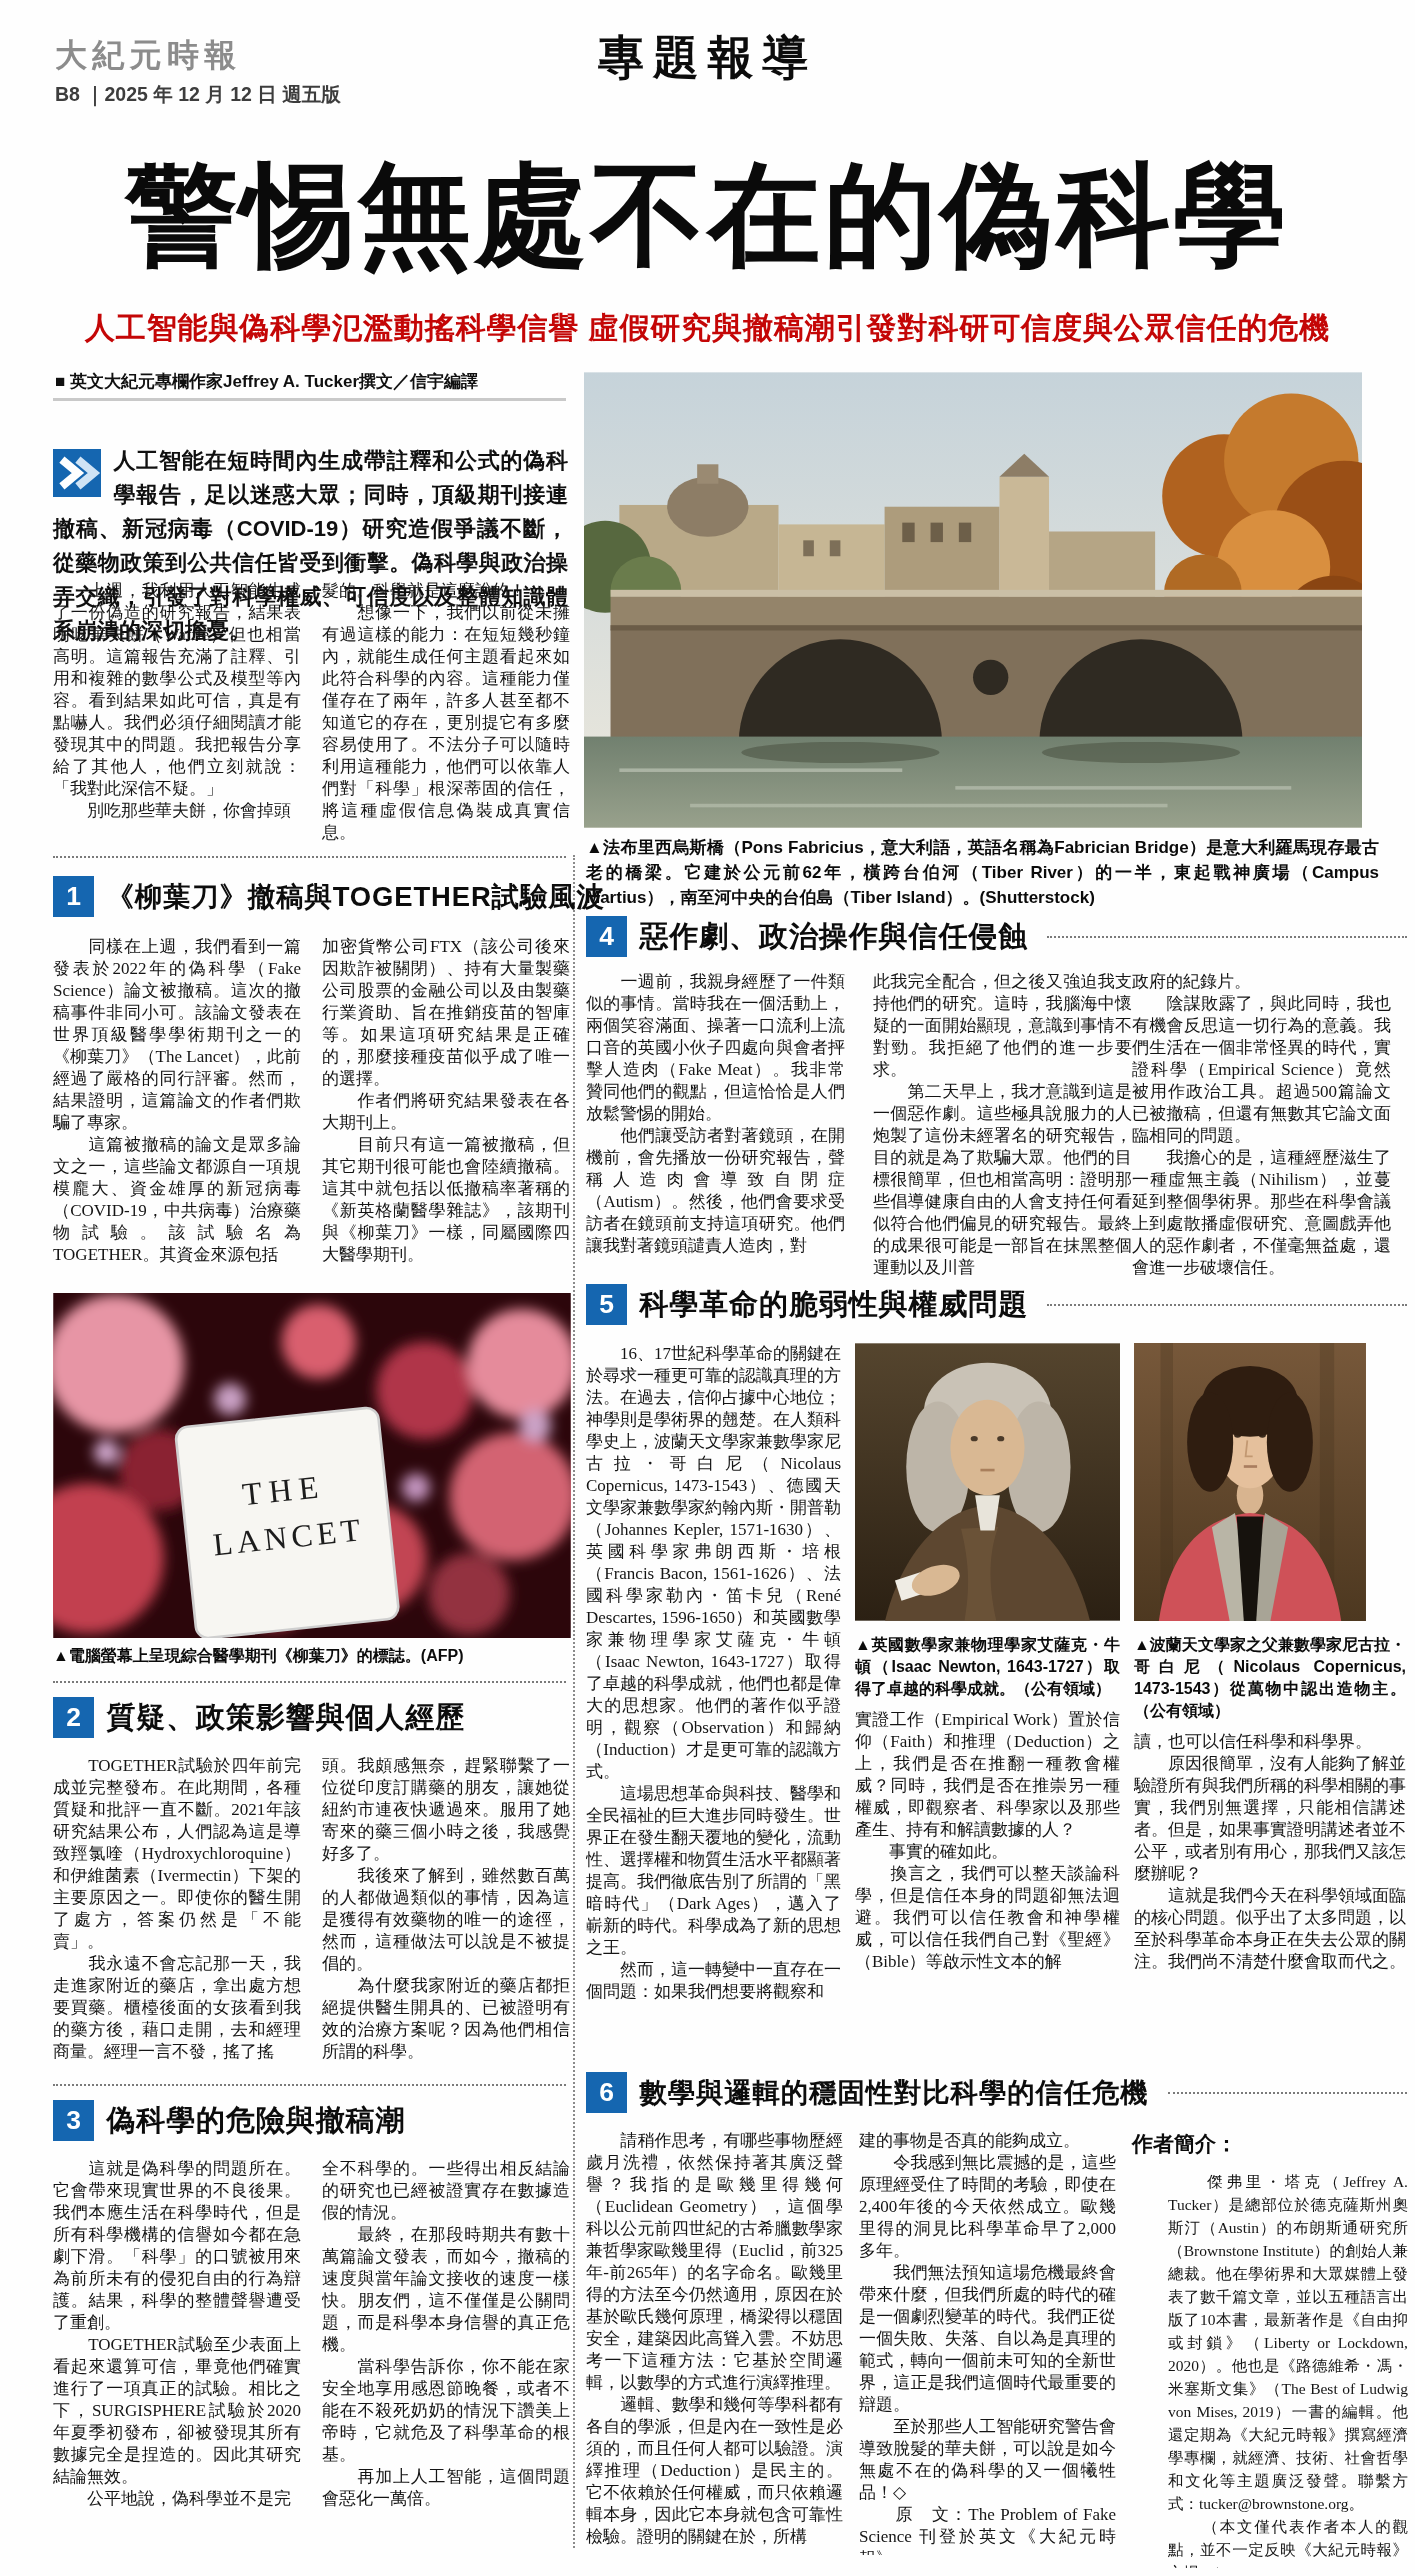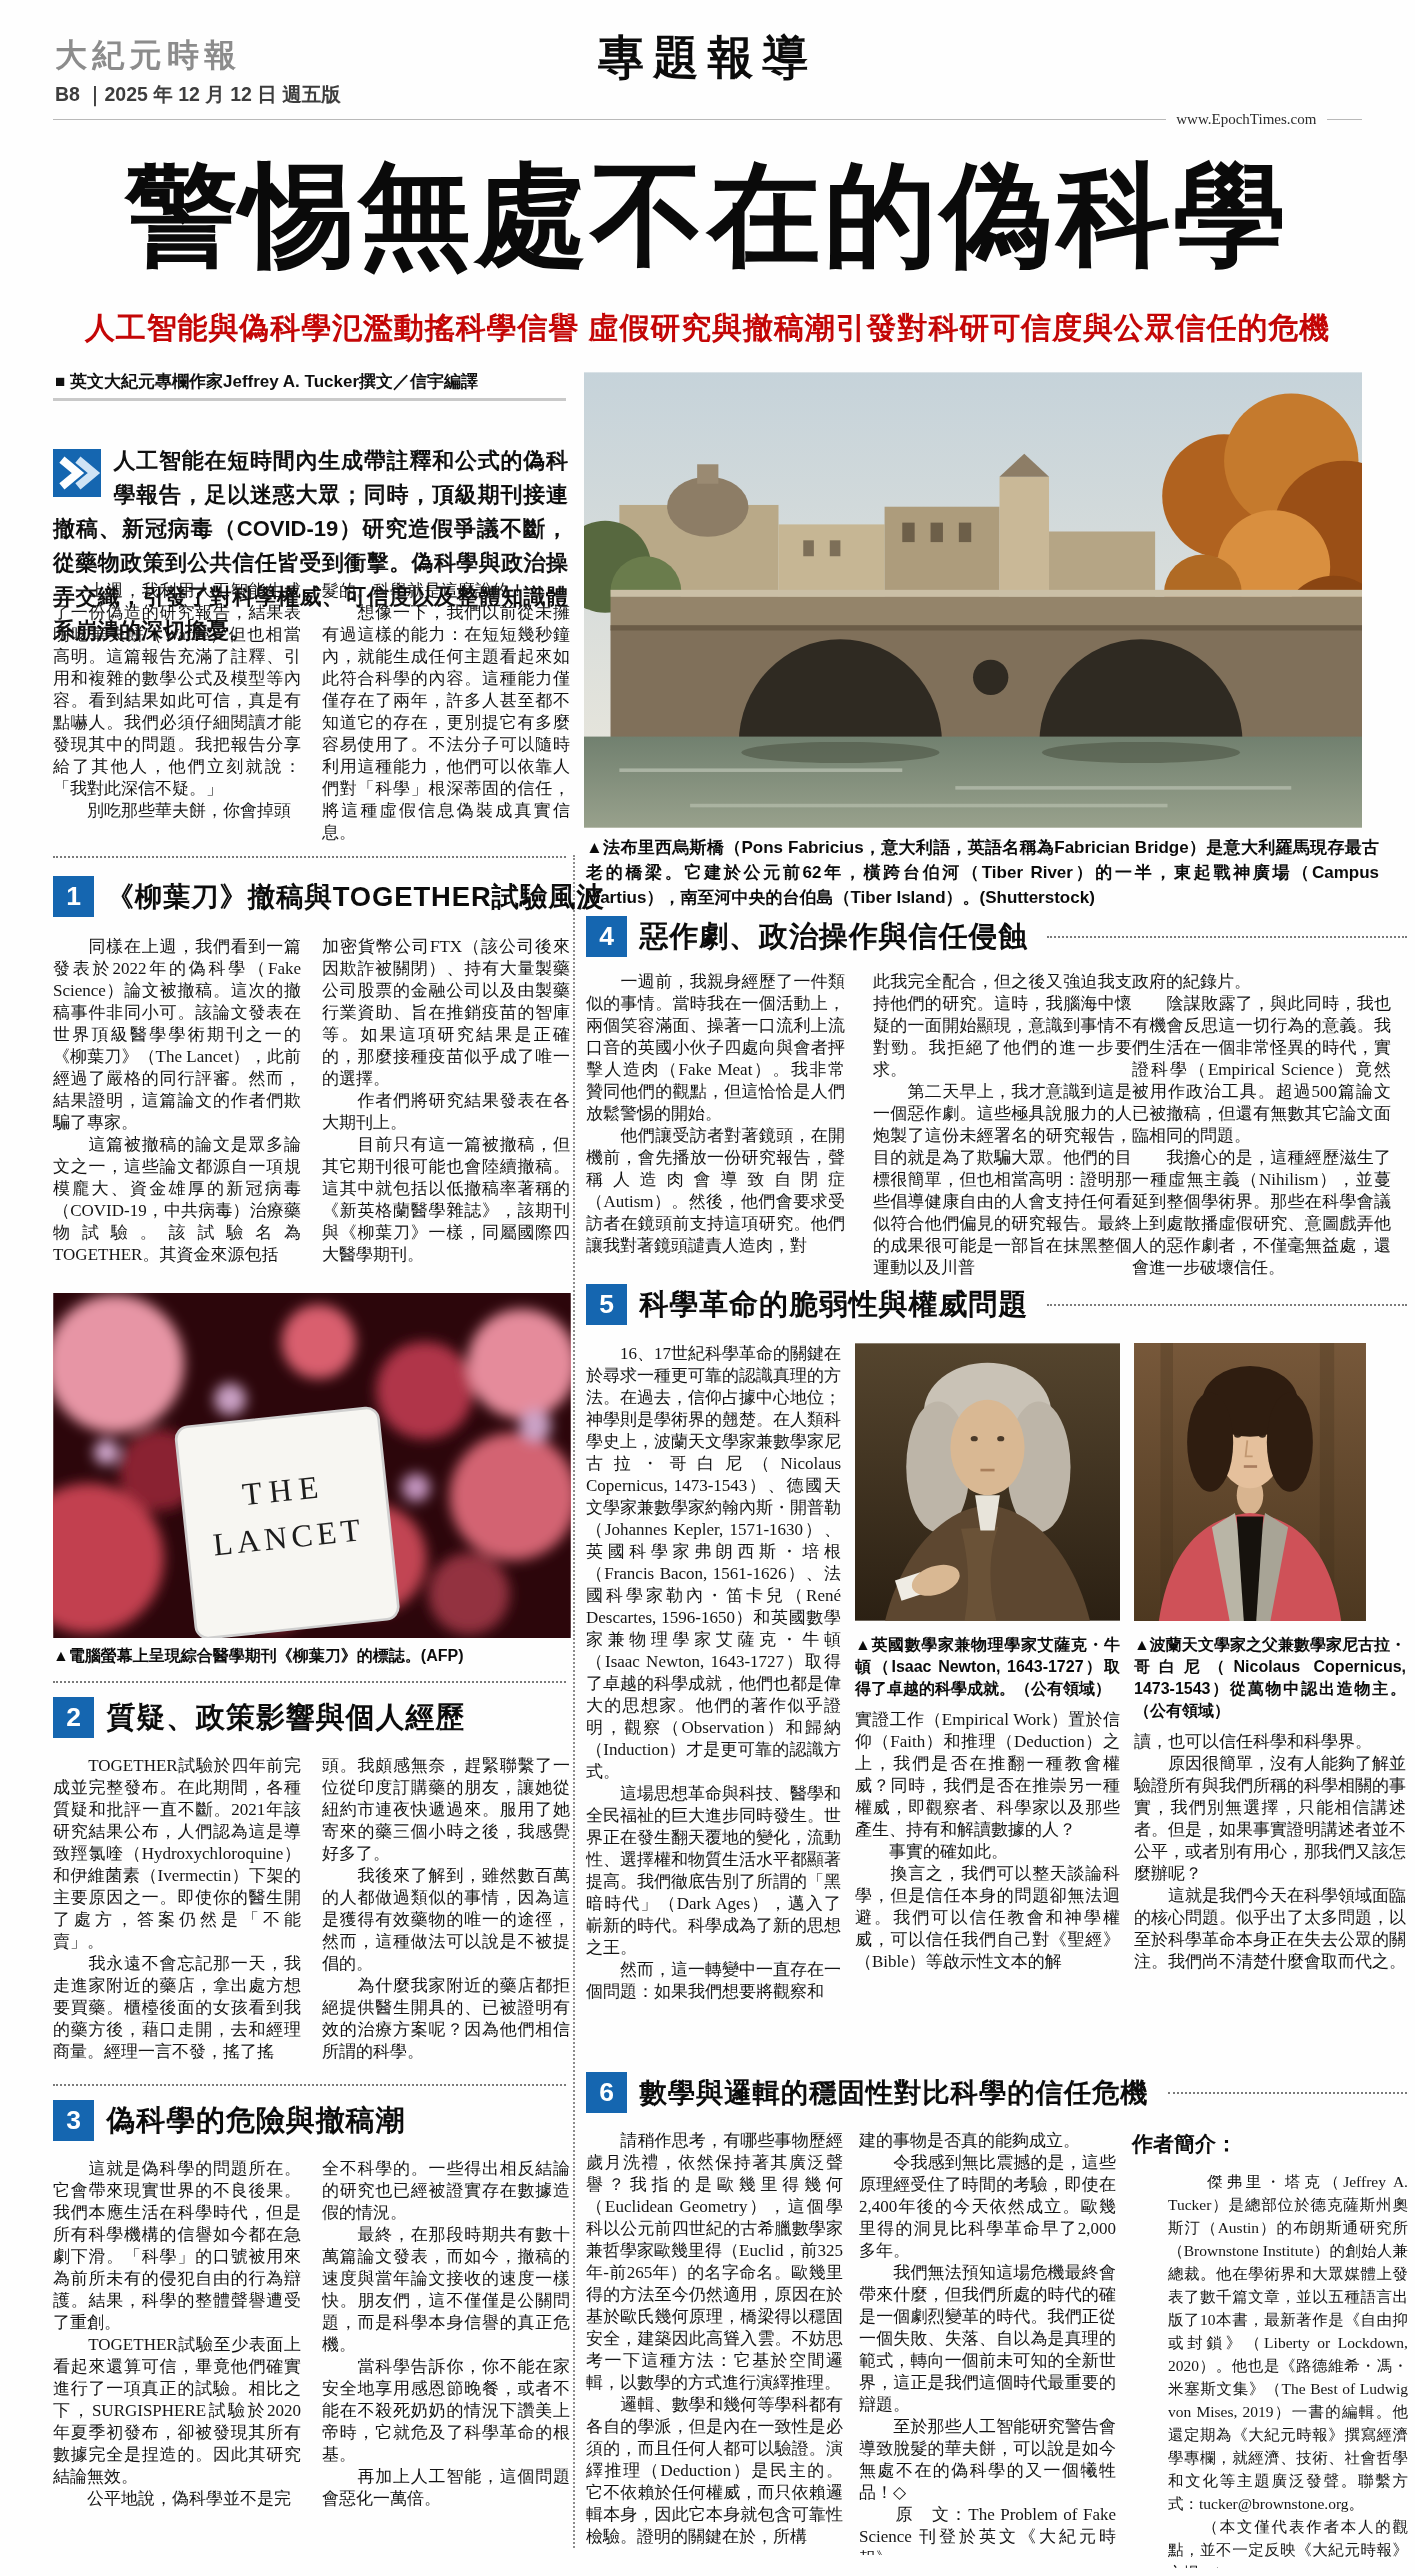--- a/index.html
+++ b/index.html
@@ -39,25 +39,20 @@
   .bio-text{font-size:15.5px;line-height:23px;text-align:justify;white-space:pre-line;overflow:hidden;margin-left:36px;}
 </style>
 </head>
 <body>
 
 <div class="page">
 
   <div class="abs brand" style="left:55px;top:34px;">大紀元時報</div>
   <div class="abs pageinfo" style="left:55px;top:81px;">B8 ｜2025 年 12 月 12 日 週五版</div>
   <div class="abs banner" style="left:0;top:26.5px;width:1415px;text-align:center;">專題報導</div>
-  <div class="abs urlrow" style="left:53px;top:111px;">
-    <div class="line"></div>
-    <div class="url">www.EpochTimes.com</div>
-    <div class="line" style="max-width:35px;"></div>
-  </div>
 
   <div class="abs headline" style="left:0;top:140px;">警惕無處不在的偽科學</div>
   <div class="abs subhead" style="left:0;top:308px;">人工智能與偽科學氾濫動搖科學信譽 虛假研究與撤稿潮引發對科研可信度與公眾信任的危機</div>
   <div class="abs byline" style="left:55px;top:370px;">■ 英文大紀元專欄作家Jeffrey A. Tucker撰文／信宇編譯</div>
 
   <figure class="abs" style="left:584px;top:372px;width:778px;height:456px;">
     <svg width="778" height="456" viewBox="0 0 880 515">
       <defs>
         <linearGradient id="sky" x1="0" y1="0" x2="0" y2="1">
           <stop offset="0" stop-color="#c6d3da"></stop>

